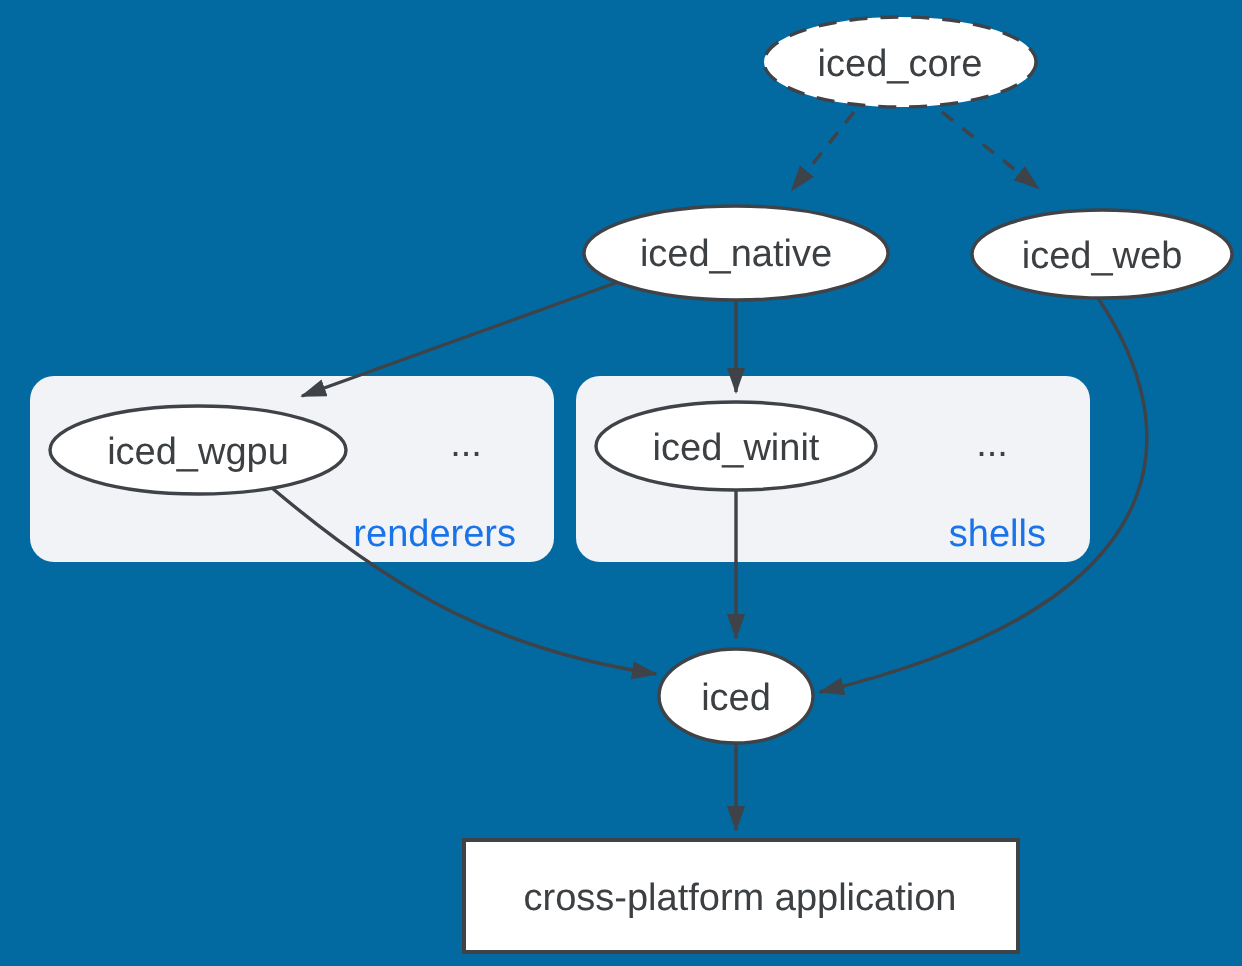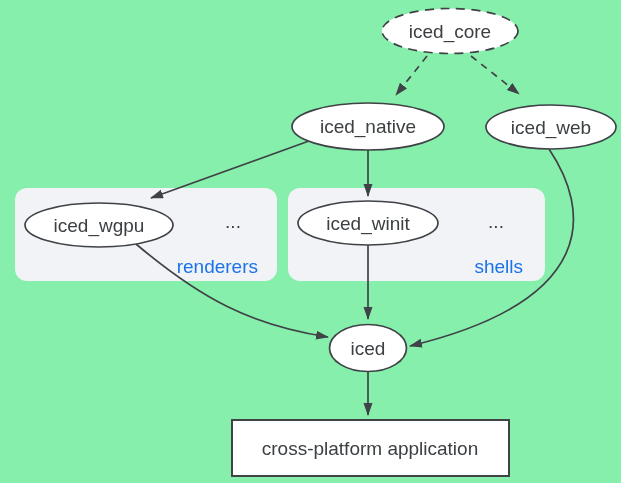--- a/index.html
+++ b/index.html
@@ -8,21 +8,21 @@
     background: #ffffff;
     width: 621px;
     height: 483px;
     overflow: hidden;
     font-family: "Liberation Sans", sans-serif;
   }
   .stage {
     position: relative;
     width: 621px;
     height: 483px;
-    background: #86efac;
+    background: #0369a1;
   }
   svg { display: block; }
   .group-box {
     fill: #f1f3f7;
     stroke: none;
   }
   .node-ellipse {
     fill: #ffffff;
     stroke: #3f4246;
     stroke-width: 1.7;

